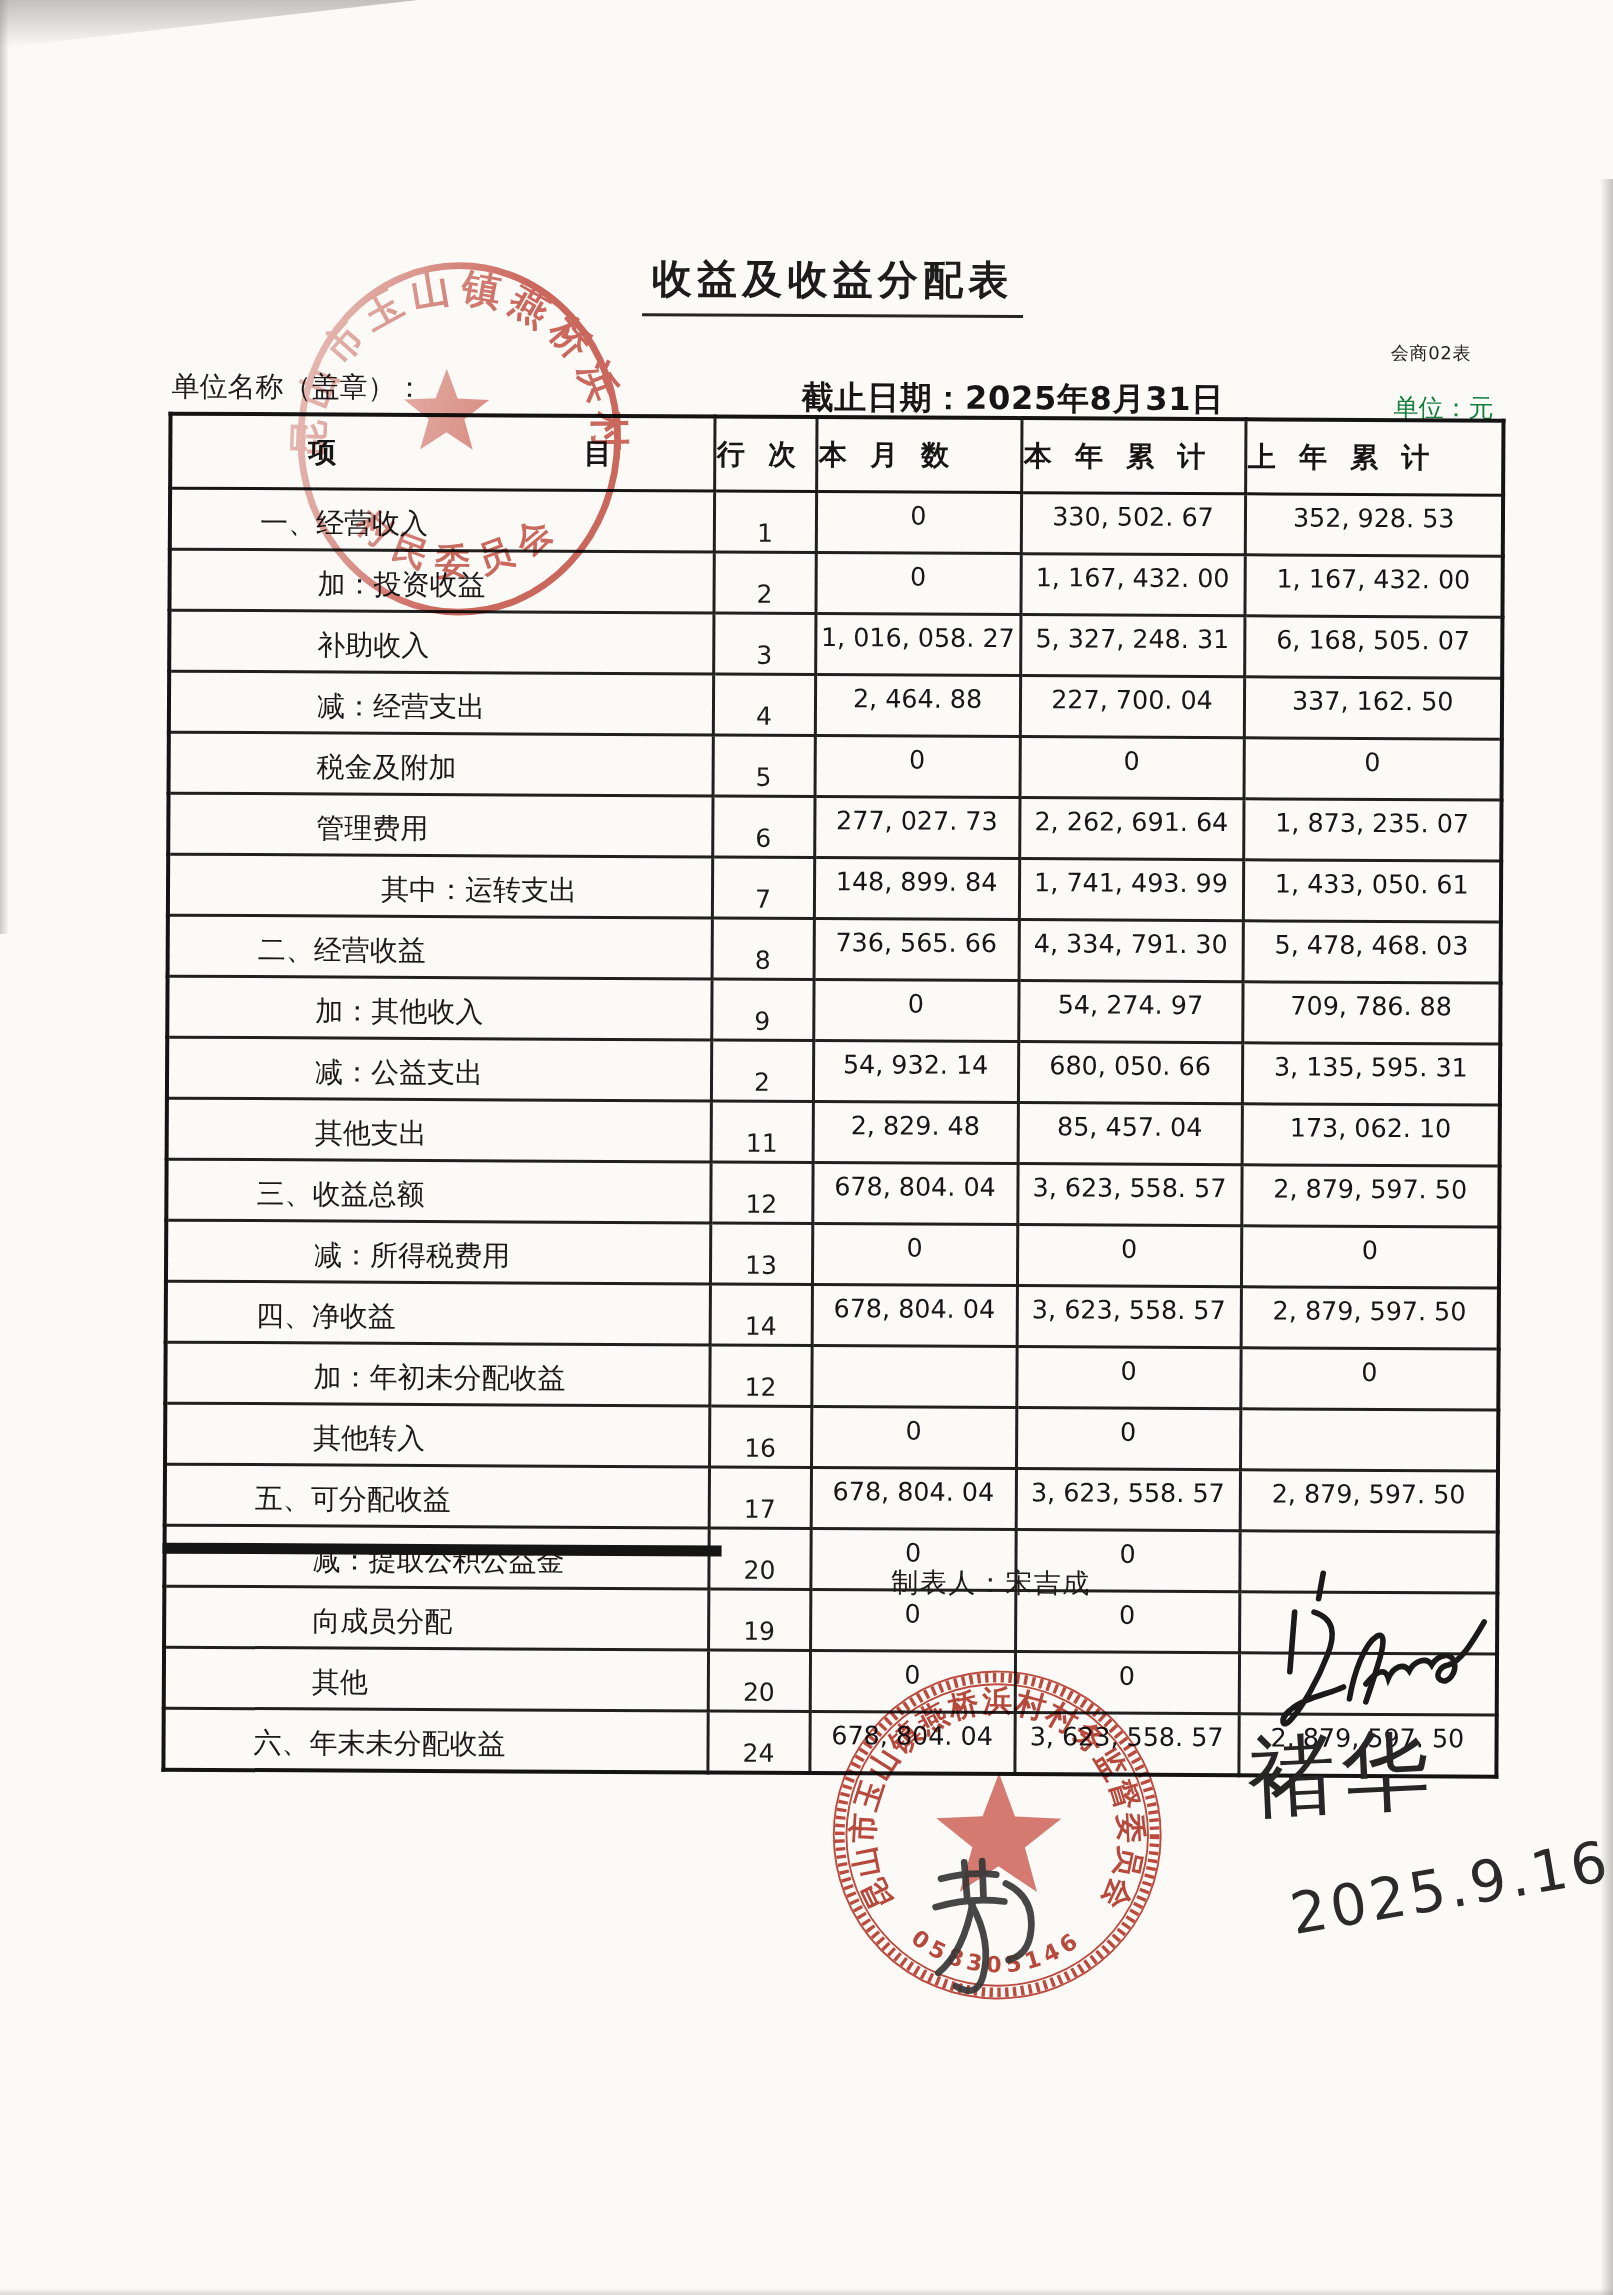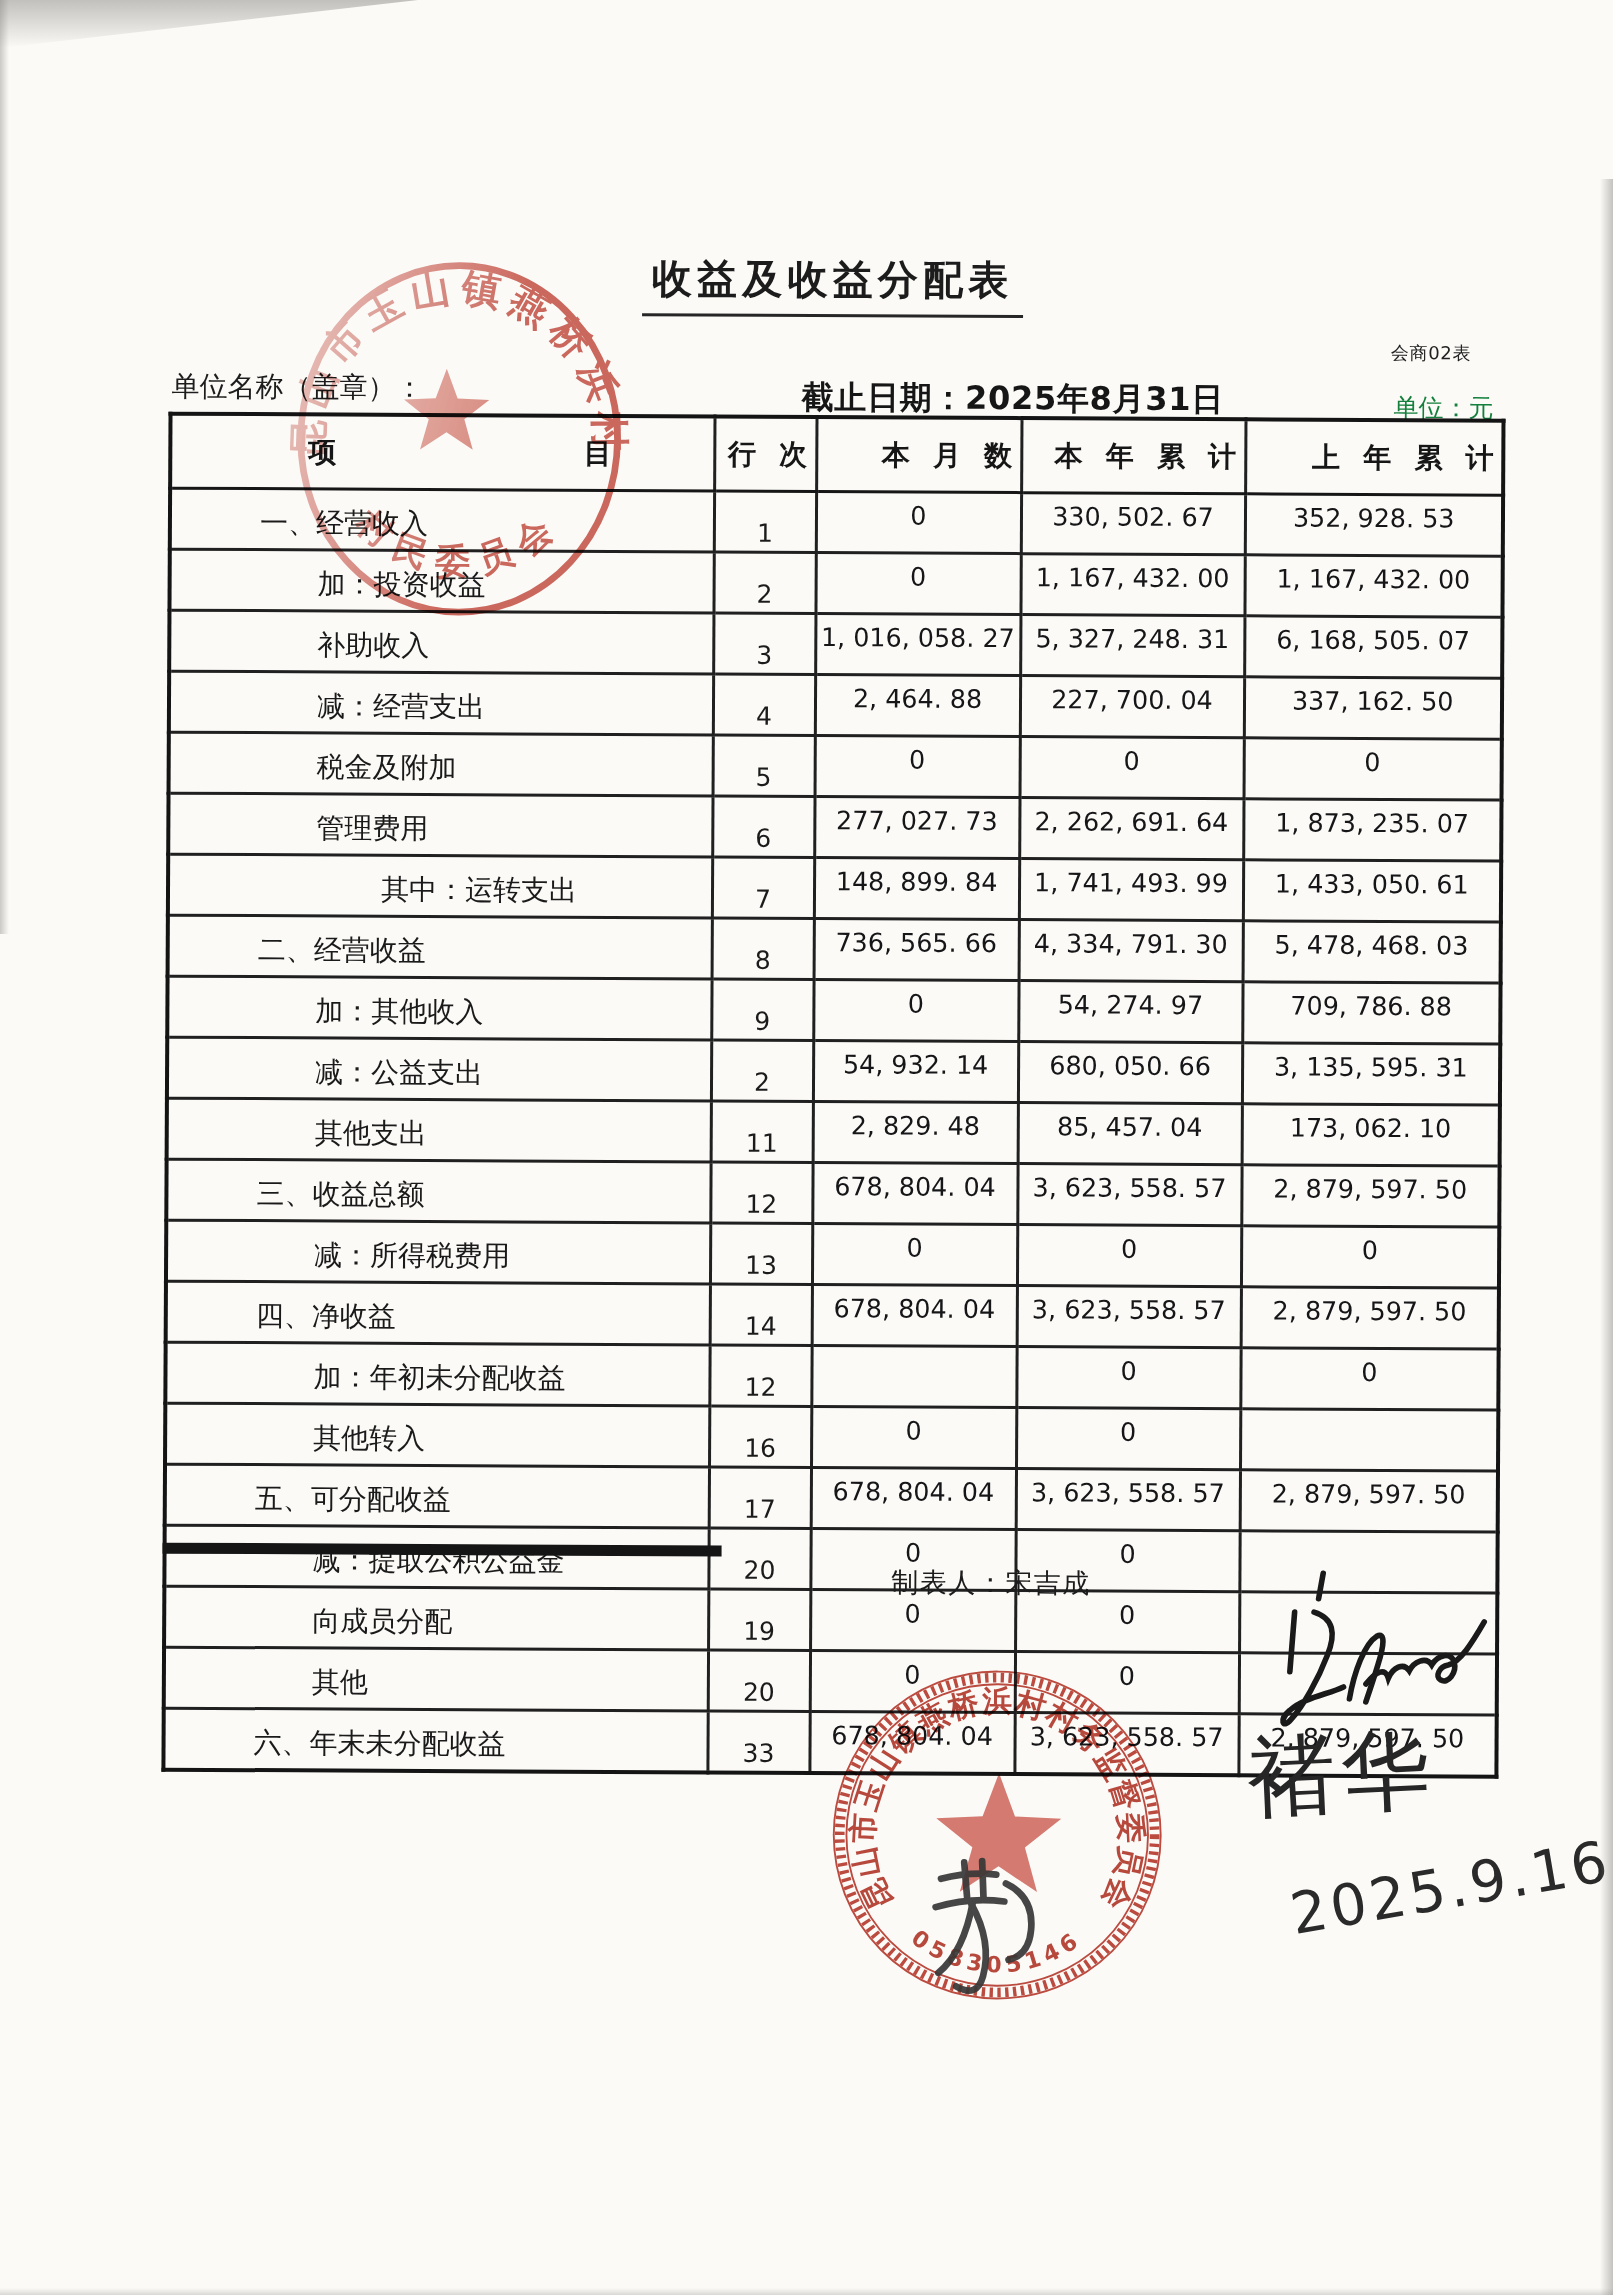--- a/index.html
+++ b/index.html
@@ -36,21 +36,21 @@
 
   
   .tbl-wrap{left:166px;top:415px;}
   table{border-collapse:collapse;table-layout:fixed;width:1333px;border:4.5px solid #141414;background:transparent;}
   col.c1{width:544px;} col.c2{width:102px;} col.c3{width:205px;} col.c4{width:224px;} col.c5{width:258px;}
   th,td{border:3px solid #202020;overflow:hidden;white-space:nowrap;}
   thead th{height:69px;border-bottom:3.7px solid #161616;font-size:28px;font-weight:600;color:#161616;vertical-align:middle;}
   .h-item{position:relative;}
   .h-item .hl{position:absolute;left:136px;top:50%;transform:translateY(-50%);}
   .h-item .hr{position:absolute;right:101px;top:50%;transform:translateY(-50%);}
-  .h-sp{letter-spacing:6.7px;text-align:right;}
+  .h-sp{letter-spacing:6.7px;text-align:left;}
   tbody td{height:48px;}
   td.c-item{font-size:28px;color:#1a1a1a;text-align:left;vertical-align:middle;padding-top:9px;}
   td.ind0{padding-left:88px;}
   td.ind1{padding-left:146px;}
   td.ind2{padding-left:211px;}
   td.c-line{font-size:25px;text-align:center;vertical-align:bottom;padding-bottom:3px;color:#1b1b1b;}
   td.c-val{font-size:25.4px;text-align:center;vertical-align:top;padding-top:6.7px;color:#161618;}
   .tbl-bottom-bar{left:166px;top:1546px;width:559px;height:11.2px;background:#151515;}
 
   
@@ -237,21 +237,21 @@
           </tr>
           <tr>
             <td class="c-item ind1">其他</td>
             <td class="c-line">20</td>
             <td class="c-val">0</td>
             <td class="c-val">0</td>
             <td class="c-val"></td>
           </tr>
           <tr>
             <td class="c-item ind0">六、年末未分配收益</td>
-            <td class="c-line">33</td>
+            <td class="c-line">24</td>
             <td class="c-val">678, 804. 04</td>
             <td class="c-val">3, 623, 558. 57</td>
             <td class="c-val">2, 879, 597. 50</td>
           </tr>
         </tbody>
     </table>
   </div>
   <div class="abs tbl-bottom-bar"></div>
 
   <div class="abs preparer">制表人：宋吉成</div>

